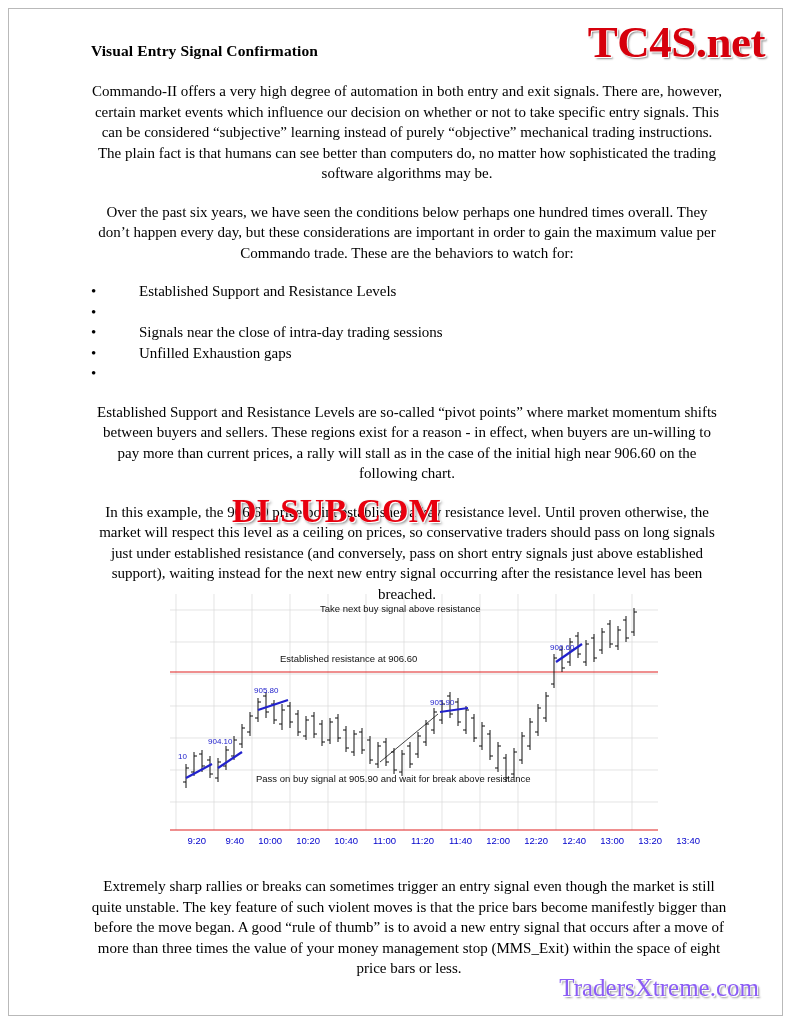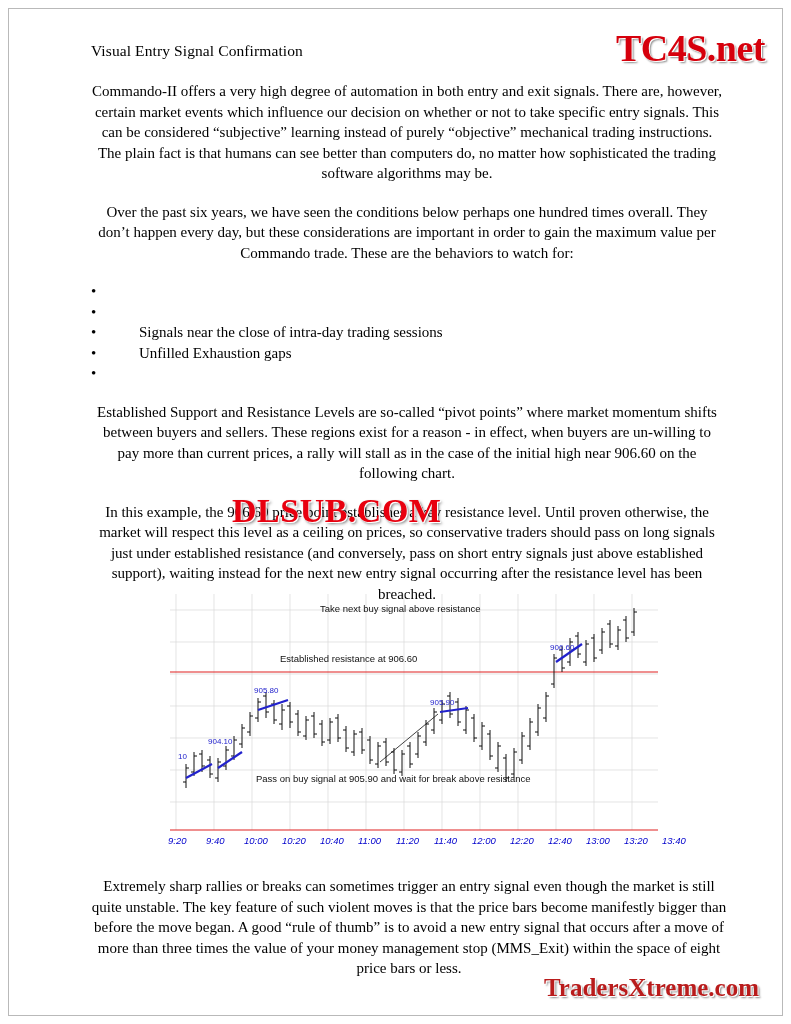--- a/index.html
+++ b/index.html
@@ -21,51 +21,51 @@
     left: 8px;
     top: 8px;
     right: 8px;
     bottom: 8px;
     border: 1px solid #b9b9b9;
     pointer-events: none;
   }
   .brand-top {
     position: absolute;
     right: 26px;
-    top: 26px;
+    top: 16px;
     font-family: "Liberation Serif", serif;
     font-weight: bold;
-    font-size: 38px;
+    font-size: 45px;
     color: #d6000c;
     letter-spacing: -0.5px;
     text-shadow:
       1px 1px 0 #ffffff,
       2px 2px 2px rgba(0,0,0,0.45);
   }
   .brand-bottom {
     position: absolute;
     right: 32px;
     bottom: 22px;
     font-family: "Liberation Serif", serif;
-    font-weight: bold;
+    font-weight: normal;
     font-size: 25px;
-    color: #b91c1c;
+    color: #8b5cf6;
     text-shadow:
       1px 1px 0 #ffffff,
       2px 2px 2px rgba(0,0,0,0.45);
   }
   .content {
     position: absolute;
     left: 91px;
     top: 42px;
     width: 632px;
   }
   h1.doc-title {
     font-size: 15.5px;
-    font-weight: normal;
+    font-weight: bold;
     margin: 0 0 21px 0;
     letter-spacing: 0.1px;
   }
   p.para {
     font-size: 15px;
     line-height: 20.5px;
     margin: 0 0 18px 0;
     text-align: center;
   }
   .bullets {
@@ -119,21 +119,21 @@
     left: 0;
     top: 243px;
     width: 492px;
     text-align: center;
     font-family: "Liberation Sans", sans-serif;
     font-size: 9.5px;
     color: #0000cc;
     letter-spacing: 0px;
     white-space: nowrap;
   }
-  .chart-xaxis span { display: inline-block; width: 38px; text-align: left; font-style: italic; }
+  .chart-xaxis span { display: inline-block; width: 38px; text-align: right; }
 
   .lastpara {
     position: absolute;
     left: 91px;
     top: 876px;
     width: 636px;
   }
 </style>
 </head>
 <body>
@@ -145,20 +145,21 @@
 
   <div class="content">
     <h1 class="doc-title">Visual Entry Signal Confirmation</h1>
 
     <p class="para">Commando-II offers a very high degree of automation in both entry and exit signals.  There are, however, certain market events which influence our decision on whether or not to take specific entry signals.  This can be considered “subjective” learning instead of purely “objective” mechanical trading instructions.  The plain fact is that humans can see better than computers do, no matter how sophisticated the trading software algorithms may be.</p>
     <p class="para">Over the past six years, we have seen the conditions below perhaps one hundred times overall.  They don’t happen every day, but these considerations are important in order to gain the maximum value per Commando trade. These are the behaviors to watch for:</p>
 
     <ul class="bullets">
       <li>
         <span class="dot">•</span>
+        <span>Established Support and Resistance Levels</span>
       </li>
       <li>
         <span class="dot">•</span>
       </li>
       <li>
         <span class="dot">•</span>
         <span>Signals near the close of intra-day trading sessions</span>
       </li>
       <li>
         <span class="dot">•</span>

